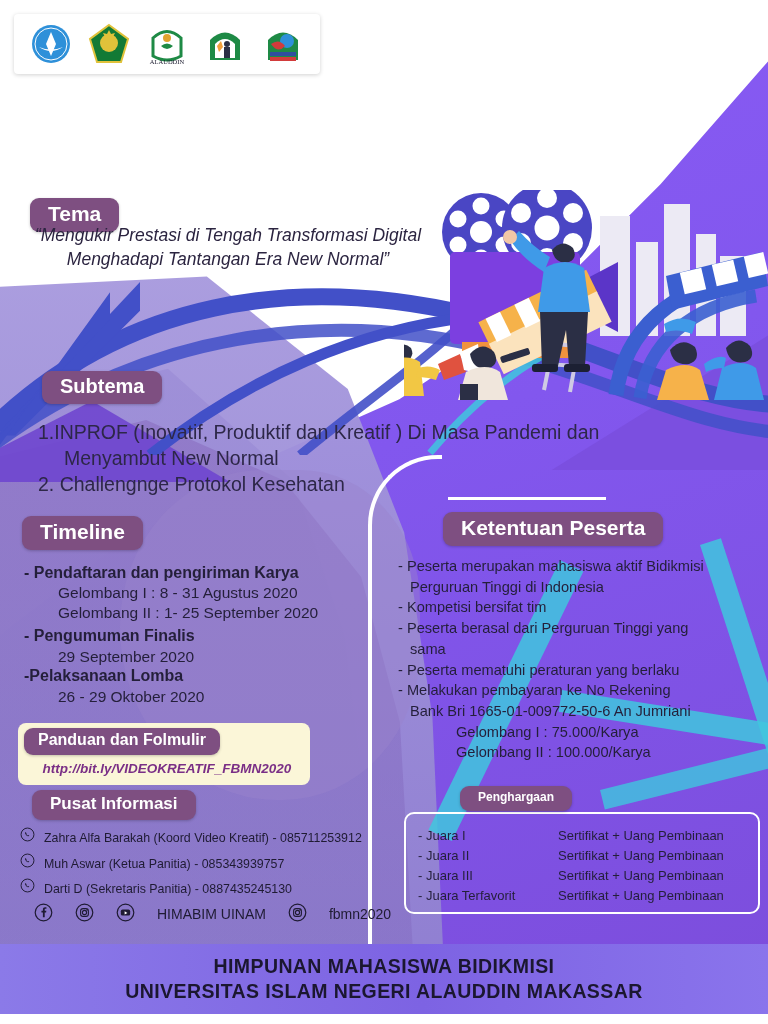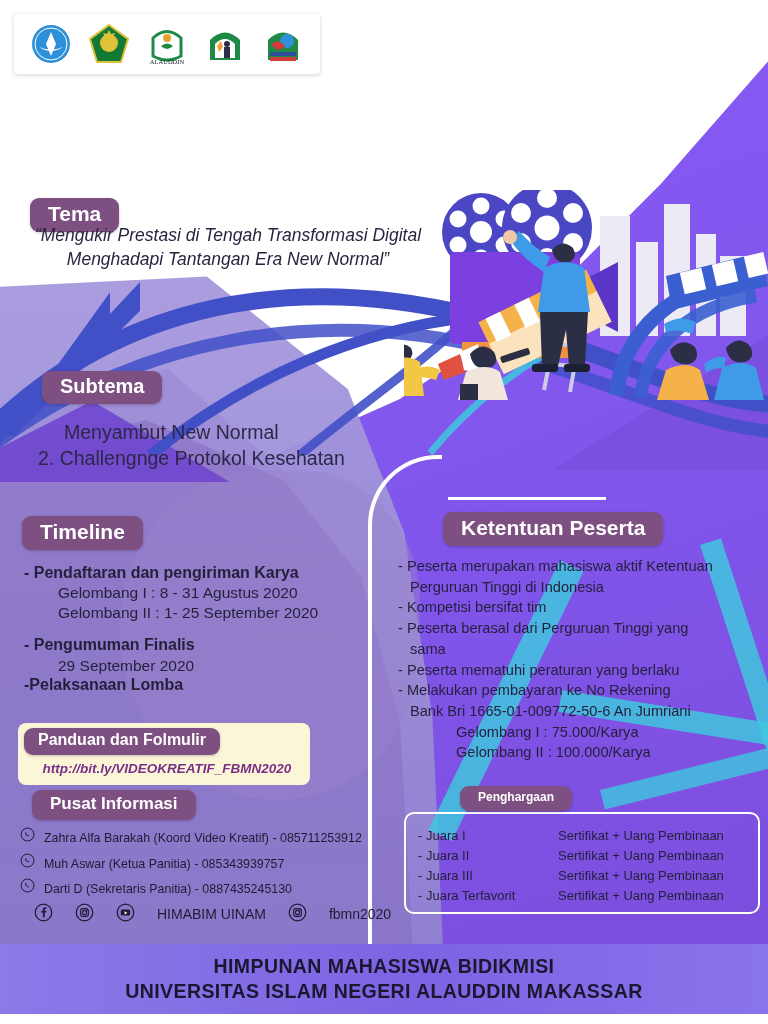--- a/index.html
+++ b/index.html
@@ -332,32 +332,34 @@
 
 
   <div class="abs badge" id="tema-badge">Tema</div>
   <div class="abs" id="tema-text">
     <div>“Mengukir Prestasi di Tengah Transformasi Digital</div>
     <div>Menghadapi Tantangan Era New Normal”</div>
   </div>
 
   <div class="abs badge" id="subtema-badge">Subtema</div>
   <div class="abs" id="subtema-list">
+    <div>1.INPROF (Inovatif, Produktif dan Kreatif ) Di Masa Pandemi dan</div>
     <div class="l2">Menyambut New Normal</div>
     <div>2. Challengnge Protokol Kesehatan</div>
   </div>
 
   <div class="abs badge" id="timeline-badge">Timeline</div>
   <div class="abs" id="timeline-body">
     <div class="hd">- Pendaftaran dan pengiriman Karya</div>
     <div class="sub">Gelombang I  : 8 - 31 Agustus 2020</div>
     <div class="sub">Gelombang II : 1- 25 September 2020</div>
-    <div class="hd" style="margin-top:12px">- Pengumuman Finalis</div>
+    <div class="hd" style="margin-top:3px">- Pengumuman Finalis</div>
     <div class="sub">29 September 2020</div>
     <div class="hd">-Pelaksanaan Lomba</div>
+    <div class="sub">26 - 29 Oktober 2020</div>
   </div>
 
   <div class="abs" id="panduan-card"></div>
   <div class="abs badge" id="panduan-badge">Panduan dan Folmulir</div>
   <div class="abs" id="panduan-url">http://bit.ly/VIDEOKREATIF_FBMN2020</div>
 
   <div class="abs badge" id="pusat-badge">Pusat Informasi</div>
   <div class="abs" id="pusat-list">
     <div class="wa-row">
       <span>
@@ -417,21 +419,21 @@
           <rect x="6.5" y="6.5" width="9" height="9" rx="2.8" fill="none" stroke="#1f1b33" stroke-width="1.3"></rect>
           <circle cx="11" cy="11" r="2.4" fill="none" stroke="#1f1b33" stroke-width="1.3"></circle>
           <circle cx="13.9" cy="8.1" r=".9" fill="#1f1b33"></circle>
         </svg>
     </span>
     <span>fbmn2020</span>
   </div>
 
   <div class="abs badge" id="ket-badge">Ketentuan Peserta</div>
   <div class="abs" id="ket-list">
-    <div>- Peserta merupakan mahasiswa aktif Ketentuan</div>
+    <div>- Peserta merupakan mahasiswa aktif Bidikmisi</div>
     <div class="ind">Perguruan Tinggi di Indonesia</div>
     <div>- Kompetisi bersifat tim</div>
     <div>- Peserta berasal dari Perguruan Tinggi yang</div>
     <div class="ind">sama</div>
     <div>- Peserta mematuhi peraturan yang berlaku</div>
     <div>- Melakukan pembayaran ke No Rekening</div>
     <div class="ind">Bank Bri 1665-01-009772-50-6 An Jumriani</div>
     <div class="ind2">Gelombang I : 75.000/Karya</div>
     <div class="ind2">Gelombang II : 100.000/Karya</div>
   </div>

